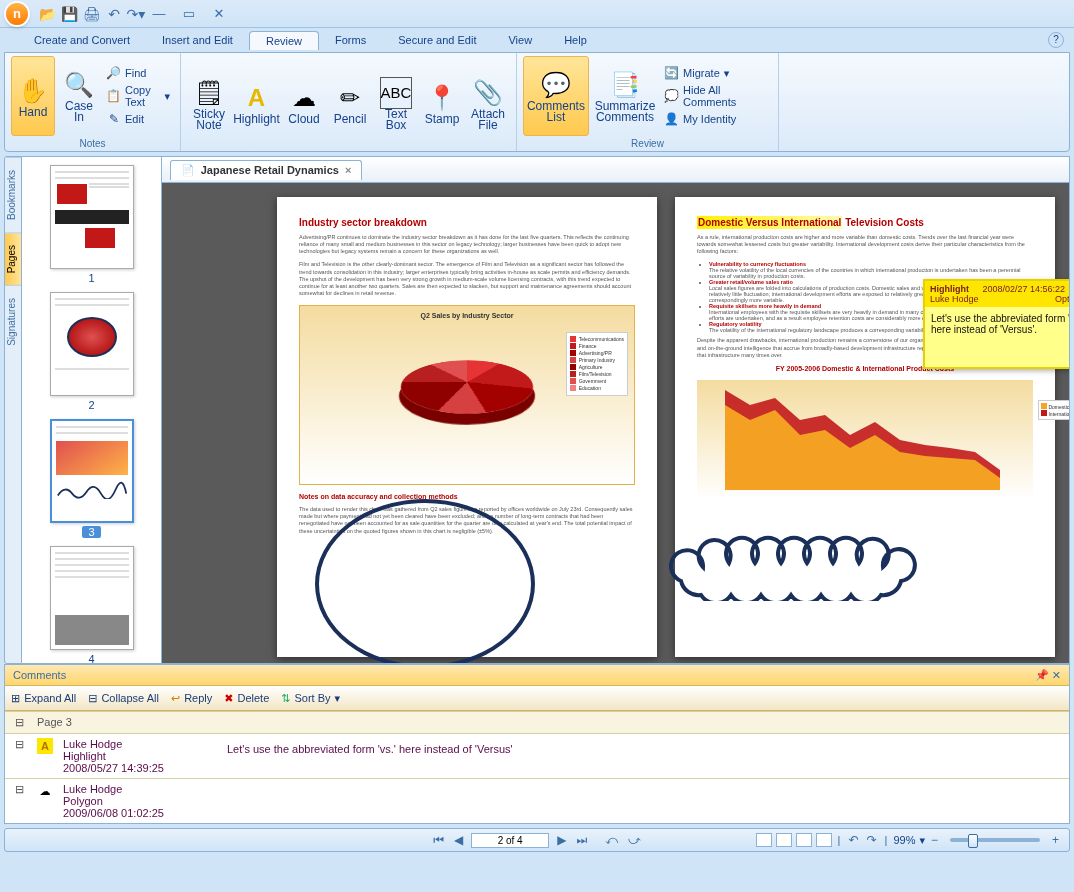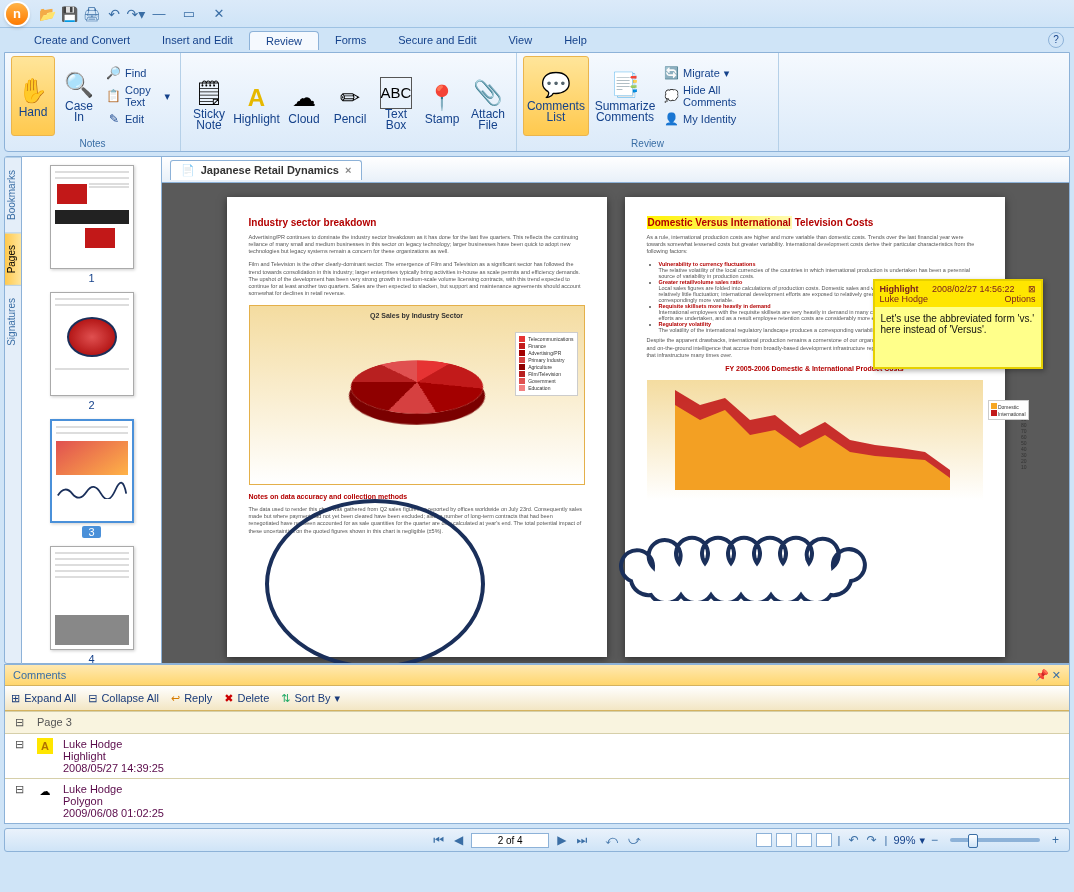--- a/index.html
+++ b/index.html
@@ -31,21 +31,21 @@
 .sidetabs .st.active{background:linear-gradient(90deg,#ffe59a,#ffc94e);color:#000}
 .thumbs{width:140px;background:#fff;border:1px solid #8db2d8;border-left:none;overflow-y:auto;padding:8px;display:flex;flex-direction:column;gap:8px;align-items:center}
 .thumb{width:84px;text-align:center}
 .thumb .pg{width:84px;height:104px;background:#fff;border:1px solid #aaa;box-shadow:1px 1px 3px rgba(0,0,0,.2);display:flex;flex-direction:column;padding:4px;gap:2px}
 .thumb.sel .pg{border:2px solid #4a90d9}
 .thumb .num{color:#15428b;margin-top:3px}
 .thumb.sel .num{background:#4a90d9;color:#fff;padding:0 6px;display:inline-block;border-radius:2px}
 .docarea{flex:1;display:flex;flex-direction:column;border:1px solid #8db2d8;border-left:none}
 .doctab{height:26px;background:linear-gradient(#fff,#e8f0f9);display:flex;align-items:center;padding-left:8px;border-bottom:1px solid #8db2d8}
 .doctab .t{background:#fff;padding:3px 10px;border:1px solid #8db2d8;border-bottom:none;border-radius:3px 3px 0 0;display:flex;align-items:center;gap:6px;font-weight:bold;color:#333}
-.viewport{flex:1;background:#5a5a5a;overflow:auto;position:relative;display:flex;gap:18px;padding:14px;justify-content:center}
+.viewport{flex:1;background:#5a5a5a;overflow:auto;position:relative;display:flex;gap:18px;padding:14px;justify-content:flex-end}
 .page{width:380px;height:460px;background:#fff;box-shadow:0 2px 8px rgba(0,0,0,.5);padding:20px 22px;font-size:6px;color:#333;position:relative}
 .page h3{color:#b30000;font-size:10px;margin-bottom:6px}
 .page p{font-size:5.5px;color:#555;line-height:1.3;margin-bottom:6px}
 .chartbox{border:1px solid #e4b04a;background:linear-gradient(#f4dca0,#fff);margin:8px 0;padding:6px;position:relative;height:180px}
 .chartbox .ctitle{text-align:center;font-weight:bold;font-size:7px;margin-bottom:4px}
 .pencircle{position:absolute;border:4px solid #1a2f5a;border-radius:50%;width:220px;height:170px;left:38px;top:302px;pointer-events:none}
 .hlband{background:linear-gradient(90deg,#fff200 0%,rgba(255,242,0,.3) 100%);padding:1px}
 .sticky{position:absolute;right:-38px;top:82px;width:170px;background:#ffff8a;border:2px solid #e6d000;font-size:10px;z-index:5;box-shadow:2px 2px 5px rgba(0,0,0,.3)}
 .sticky .hdr{background:#ffe600;padding:3px 5px;font-size:9px;color:#7a2020;display:flex;flex-direction:column}
 .sticky .hdr .r1{display:flex;justify-content:space-between}
@@ -393,20 +393,21 @@
         <span>Page 3</span>
       </div>
     <div class="crow">
       <span class="tog">⊟</span>
       <span class="ico2" style="background:#ffe600;font-weight:bold;color:#b07000">A</span>
       <div class="meta">
           <div class="nm">Luke Hodge</div>
           <div>Highlight</div>
           <div>2008/05/27 14:39:25</div>
         </div>
+      <div class="txt">Let's use the abbreviated form 'vs.' here instead of 'Versus'</div>
     </div>
     <div class="crow editing">
       <span class="tog">⊟</span>
       <span class="ico2">☁</span>
       <div class="meta">
           <div class="nm">Luke Hodge</div>
           <div>Polygon</div>
           <div>2009/06/08 01:02:25</div>
         </div>
     </div>

